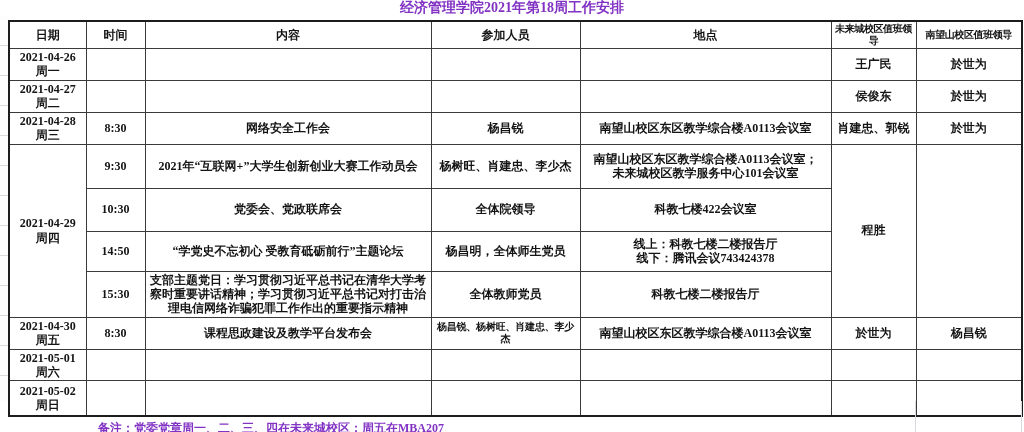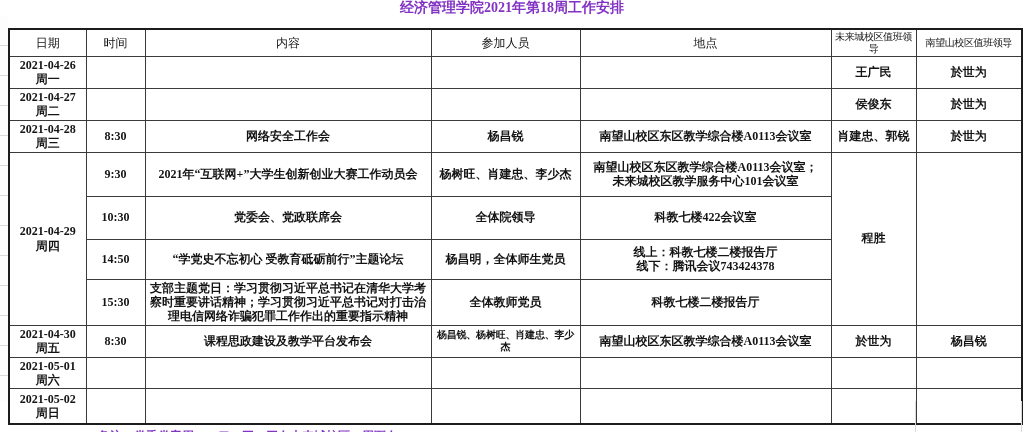--- a/index.html
+++ b/index.html
@@ -11,35 +11,35 @@
   body{
     width:1024px;height:432px;overflow:hidden;background:#ffffff;
     font-family:"Liberation Serif","DejaVu Serif",serif;
     position:relative;
   }
   .gutter{
     position:absolute;left:0;top:16px;width:8px;height:385px;
     background:repeating-linear-gradient(to bottom,#fdfdfd 0 29px,#d9d9de 29px 30px);
   }
   .title{
-    width:1024px;height:28px;line-height:15px;text-align:center;
+    width:1024px;height:20px;line-height:15px;text-align:center;
     color:var(--accent);font-weight:bold;font-size:14px;
   }
   table{
     border-collapse:collapse;table-layout:fixed;margin-left:8px;width:1013px;
     color:var(--text);font-weight:bold;
     border:2px solid #1c1c1c;
   }
   th,td{
     border:1px solid var(--border);
     text-align:center;vertical-align:middle;
     font-size:12px;line-height:1.2;
     padding:1px 2px;overflow:hidden;white-space:pre-line;
   }
-  th{font-weight:normal;height:26px;}
+  th{font-weight:bold;height:26px;}
   th.small{font-size:10px;letter-spacing:-0.4px;padding:1px 0;}
   td.fit{font-size:10px;letter-spacing:-0.2px;margin-top:36px;}
   tr.h30{height:30px;} tr.h31{height:31px;} tr.h32{height:32px;}
   tr.h35{height:35px;} tr.h40{height:40px;} tr.h43{height:43px;} tr.h44{height:44px;}
   .footer{
     margin:4px 0 0 98px;color:var(--accent);font-weight:bold;
     font-size:12px;line-height:14px;display:flex;
   }
   .faint-v{position:absolute;top:401px;height:31px;width:1px;background:#d8d8de;}
   .fv1{left:915px;} .fv2{left:1021px;}

